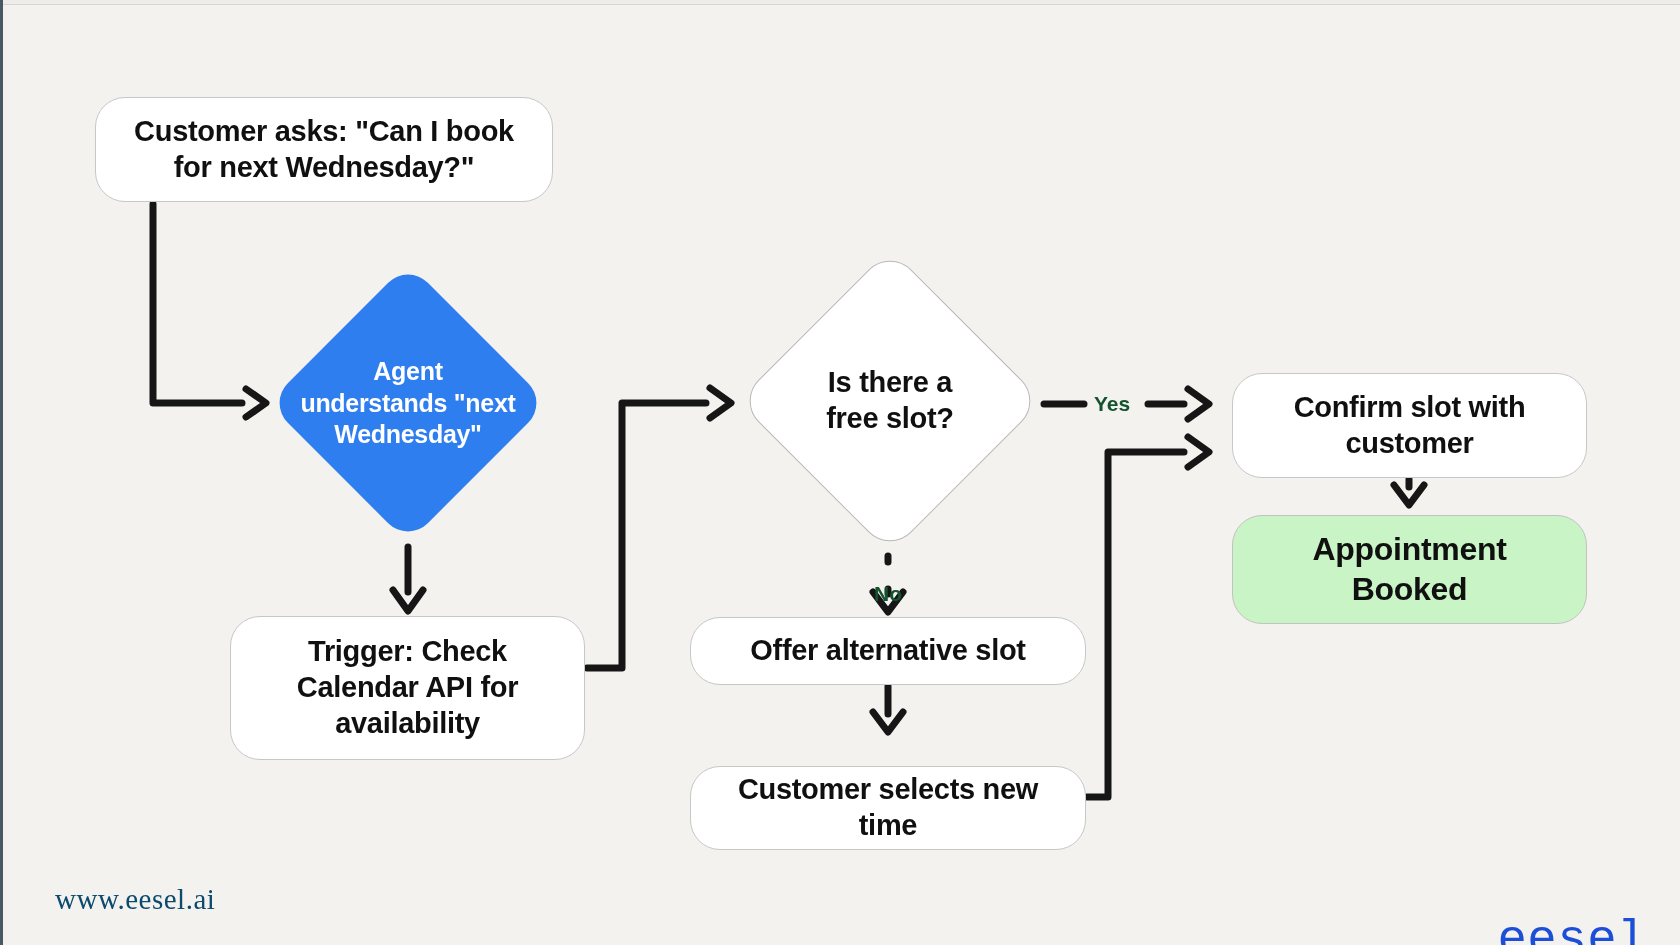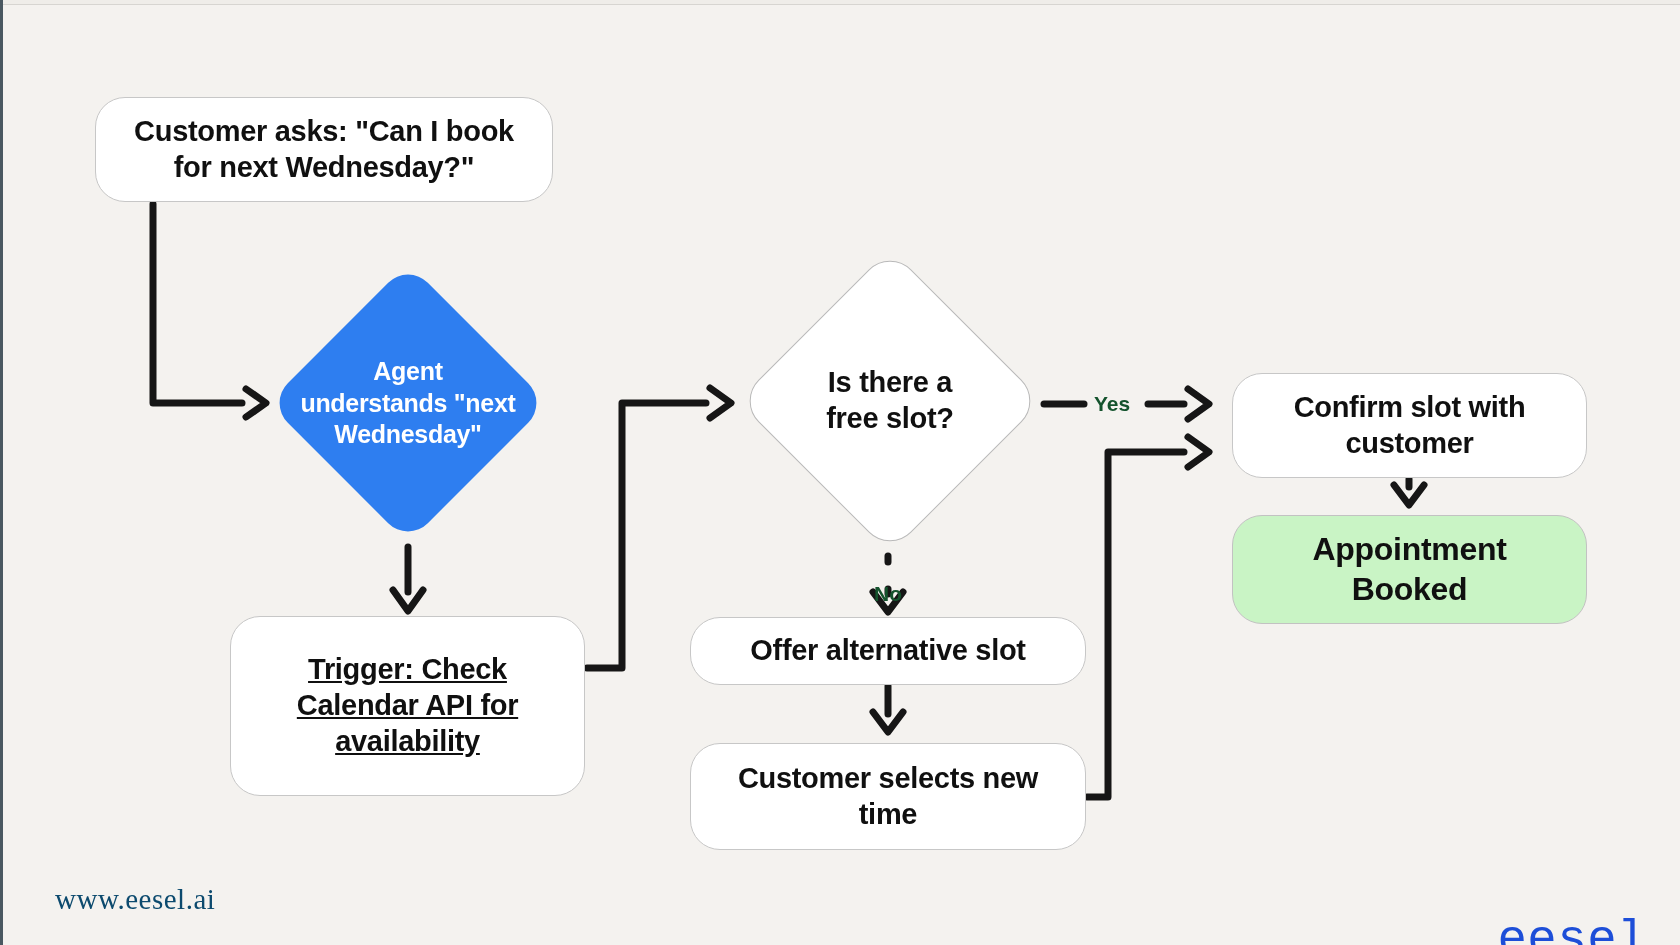--- a/index.html
+++ b/index.html
@@ -79,38 +79,38 @@
 
 <div class="node rect" style="left:95px;top:97px;width:458px;height:105px;">Customer asks: "Can I book
 for next Wednesday?"</div>
 
 <div class="diamond agent" style="left:309px;top:304px;width:198px;height:198px;">
   <div class="inner">Agent
 understands "next
 Wednesday"</div>
 </div>
 
-<div class="node rect" style="left:230px;top:616px;width:355px;height:180px;text-decoration:underline;">Trigger: Check
+<div class="node rect" style="left:230px;top:616px;width:355px;height:144px;">Trigger: Check
 Calendar API for
 availability</div>
 
 <div class="diamond decision" style="left:782px;top:293px;width:216px;height:216px;">
   <div class="inner">Is there a
 free slot?</div>
 </div>
 
 <div class="edge-label" style="left:1086px;top:392px;width:52px;">Yes</div>
 
 <div class="edge-label" style="left:866px;top:562px;width:44px;margin-top:20px;">No</div>
 
 <div class="node rect" style="left:1232px;top:373px;width:355px;height:105px;">Confirm slot with
 customer</div>
 
 <div class="node rect success" style="left:1232px;top:515px;width:355px;height:109px;">Appointment
 Booked</div>
 
 <div class="node rect" style="left:690px;top:617px;width:396px;height:68px;">Offer alternative slot</div>
 
-<div class="node rect" style="left:690px;top:743px;width:396px;height:107px;">Customer selects new
+<div class="node rect" style="left:690px;top:766px;width:396px;height:84px;">Customer selects new
 time</div>
 
 <div class="footer-site">www.eesel.ai</div>
 <div class="footer-logo">eesel</div>
 
 </body></html>

